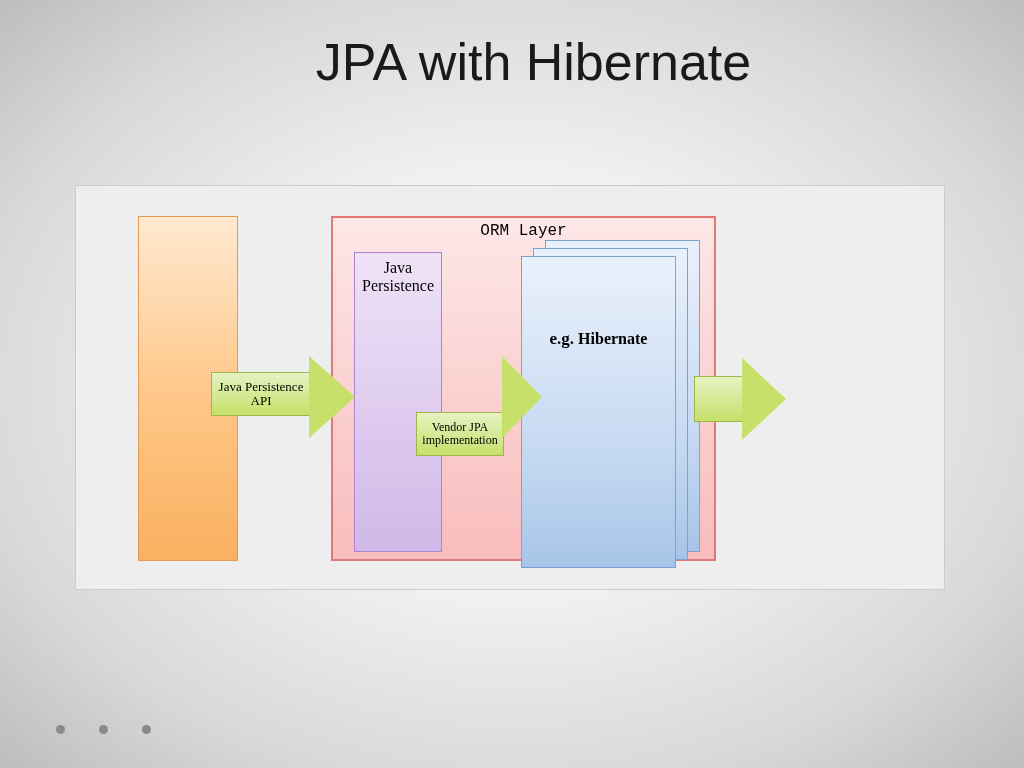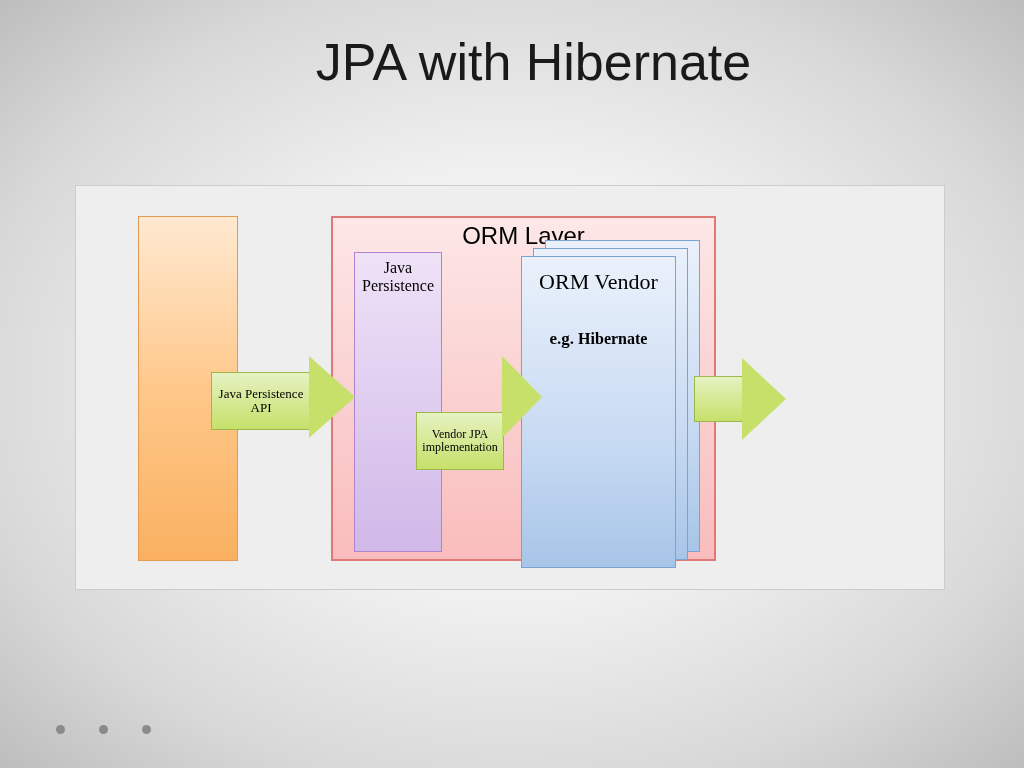--- a/index.html
+++ b/index.html
@@ -59,22 +59,22 @@
     width: 385px;
     height: 345px;
     background: linear-gradient(to bottom, #fde7e7 0%, #f9bcbc 100%);
     border: 2px solid #e07878;
   }
   .orm-title {
     position: absolute;
     left: 0; right: 0;
     top: 4px;
     text-align: center;
-    font-family: Liberation Sans, sans-serif;
-    font-size: 24px;
+    font-family: Liberation Mono, monospace;
+    font-size: 16px;
     color: #000;
   }
   
   .col-jpa {
     position: absolute;
     left: 278px;
     top: 66px;
     width: 88px;
     height: 300px;
     background: linear-gradient(to bottom, #efe2f7 0%, #d0b8e8 100%);
@@ -162,21 +162,21 @@
   }
   
   .arrow {
     position: absolute;
     top: 170px;
   }
   .arrow-shaft {
     position: absolute;
     left: 0;
     top: 16px;
-    height: 58px;
+    height: 44px;
     background: linear-gradient(to bottom, #e6f2c2 0%, #c6e06a 100%);
     border: 1px solid #9cb84a;
     display: flex;
     align-items: center;
     justify-content: center;
     font-family: "Times New Roman", serif;
     font-size: 13px;
     line-height: 1.05;
     text-align: center;
     padding: 2px 4px;
@@ -236,21 +236,20 @@
   </div>
 
   <div class="col-jpa">
     <div class="jpa-title">Java Persistence</div>
   </div>
 
   <div class="vendor-stack">
     <div class="vendor-card c1"></div>
     <div class="vendor-card c2"></div>
     <div class="vendor-card c3">
-      <div class="vendor-text">ORM Vendor</div>
       <div class="vendor-eg">
         <b>e.g.</b>
         <span>Hibernate</span>
       </div>
     </div>
   </div>
 
 
   <div class="arrow arrow1">
     <div class="arrow-shaft">Java Persistence API</div>

